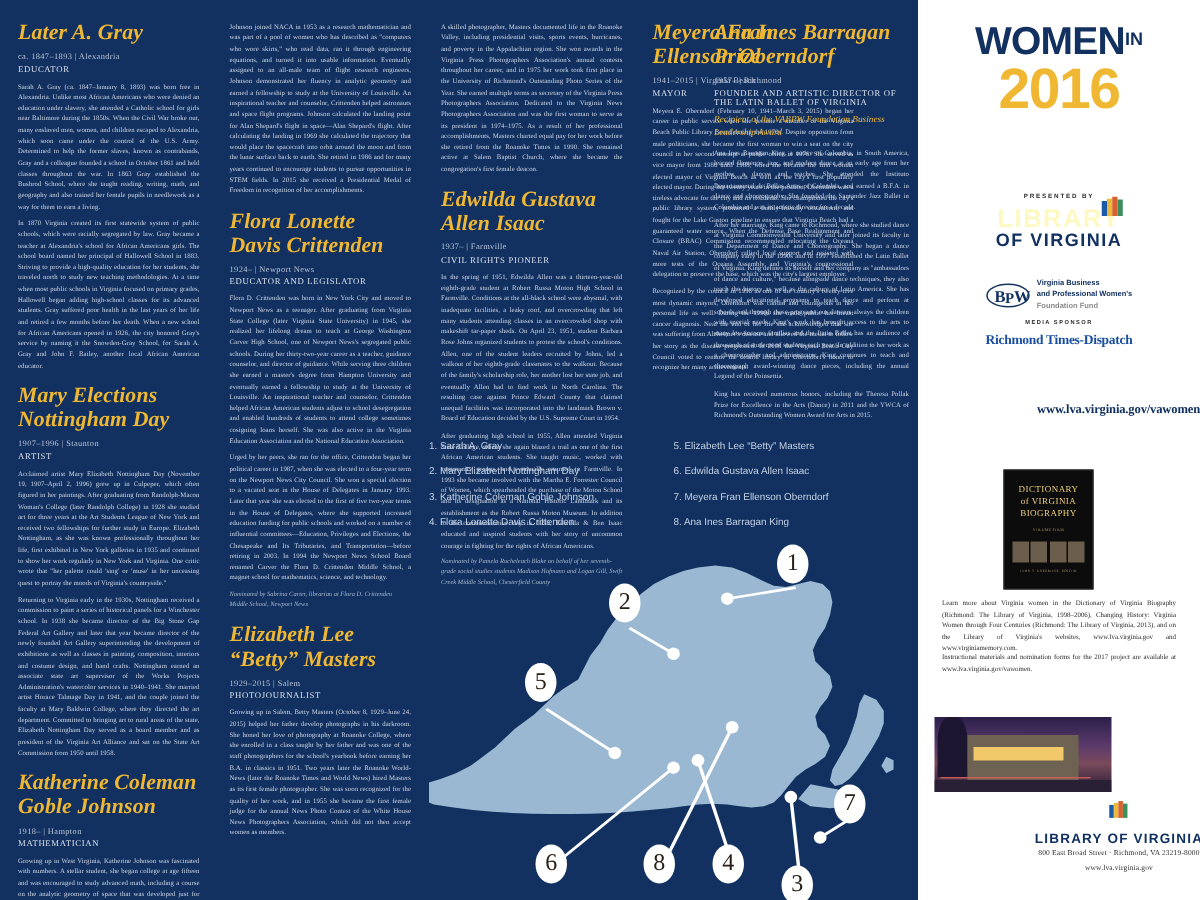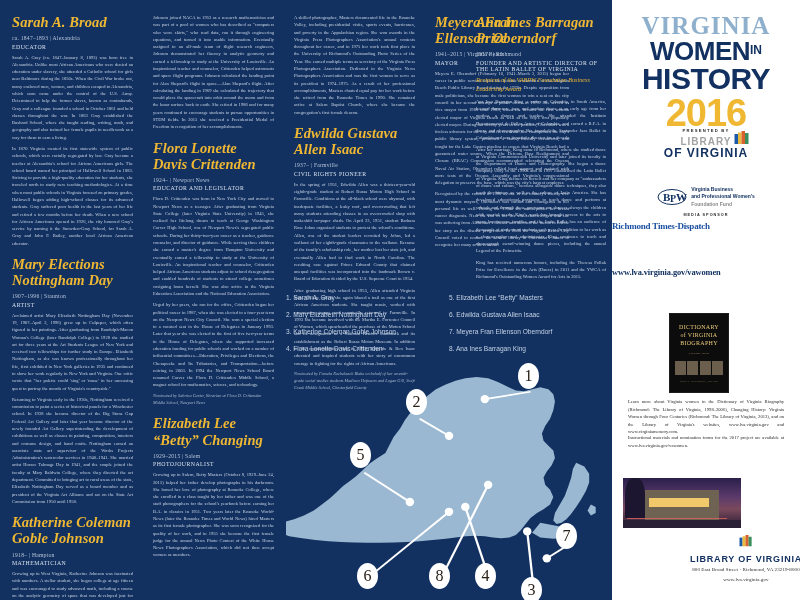--- a/index.html
+++ b/index.html
@@ -95,21 +95,21 @@
     position:absolute;left:612px;top:128px;width:188px;text-align:center;
     font-family:"Liberation Sans",sans-serif;font-size:4.2px;
     letter-spacing:1.2px;color:#2b2b2b;font-weight:700;
   }
   .lva-logo{
     position:absolute;left:612px;top:137px;width:188px;text-align:center;
   }
   .lva-line{display:inline-block;position:relative;}
   .lva-lib{
     font-family:"Liberation Sans",sans-serif;font-weight:700;
-    color:#a3a3a3;font-size:10px;letter-spacing:1px;line-height:1.0;
+    color:#fef9c3;font-size:17px;letter-spacing:1px;line-height:1.0;
   }
   .lva-of{
     font-family:"Liberation Sans",sans-serif;font-weight:700;
     color:#123160;font-size:12px;letter-spacing:1px;line-height:1.1;
   }
   .bookicon{
     position:absolute;right:-2px;top:-6px;width:16px;height:15px;
   }
 
   .vbpw{
@@ -121,27 +121,27 @@
     color:#123160;font-size:5px;line-height:1.45;text-align:left;
   }
   .vbpw-txt .sub{color:#8a8a8a;font-weight:700;}
 
   .media-sponsor{
     position:absolute;left:612px;top:213px;width:188px;text-align:center;
     font-family:"Liberation Sans",sans-serif;font-size:3.8px;
     letter-spacing:1px;color:#2b2b2b;font-weight:700;
   }
   .rtd{
-    position:absolute;left:612px;top:221px;width:188px;text-align:left;
+    position:absolute;left:612px;top:221px;width:188px;text-align:center;
     font-family:"Liberation Serif",serif;font-weight:700;
     color:#1a4fa0;font-size:9px;letter-spacing:-.2px;
   }
 
   .weburl{
-    position:absolute;left:612px;top:268px;width:188px;text-align:left;
+    position:absolute;left:612px;top:268px;width:188px;text-align:right;
     font-family:"Liberation Serif",serif;font-weight:700;
     color:#123160;font-size:8.4px;letter-spacing:-.1px;
   }
 
   .bookcover{
     position:absolute;left:698px;top:313px;width:58px;height:78px;
     background:#0c0c0c;border:1px solid #1d1d1d;
     transform:translateX(-29px);
   }
   .bc-title{
@@ -210,21 +210,21 @@
 </head>
 <body>
 
 <div id="poster">
 
   <div class="navy"></div>
   <div class="rail"></div>
 
   <div class="col c1">
     <div class="bio">
-      <div class="bio-name">Sarah A. Broad</div>
+      <div class="bio-name">Later A. Gray</div>
       <div class="bio-meta">ca. 1847–1893 | Alexandria</div>
       <div class="bio-role">EDUCATOR</div>
       <div class="bio-body">
         <p>Sarah A. Gray (ca. 1847–January 8, 1893) was born free in Alexandria. Unlike most African Americans who were denied an education under slavery, she attended a Catholic school for girls near Baltimore during the 1850s. When the Civil War broke out, many enslaved men, women, and children escaped to Alexandria, which soon came under the control of the U.S. Army. Determined to help the former slaves, known as contrabands, Gray and a colleague founded a school in October 1861 and held classes throughout the war. In 1863 Gray established the Bushrod School, where she taught reading, writing, math, and geography and also trained her female pupils in needlework as a way for them to earn a living.</p>
         <p>In 1870 Virginia created its first statewide system of public schools, which were racially segregated by law. Gray became a teacher at Alexandria's school for African Americans girls. The school board named her principal of Hallowell School in 1883. Striving to provide a high-quality education for her students, she traveled north to study new teaching methodologies. At a time when most public schools in Virginia focused on primary grades, Hallowell began adding high-school classes for its advanced students. Gray suffered poor health in the last years of her life and retired a few months before her death. When a new school for African Americans opened in 1926, the city honored Gray's service by naming it the Snowden-Gray School, for Sarah A. Gray and John F. Bailey, another local African American educator.</p>
       </div>
     </div>
     <div class="bio">
       <div class="bio-name">Mary Elections Nottingham Day</div>
       <div class="bio-meta">1907–1996 | Staunton</div>
@@ -254,21 +254,21 @@
       <div class="bio-name">Flora Lonette Davis Crittenden</div>
       <div class="bio-meta">1924– | Newport News</div>
       <div class="bio-role">EDUCATOR AND LEGISLATOR</div>
       <div class="bio-body">
         <p>Flora D. Crittenden was born in New York City and moved to Newport News as a teenager. After graduating from Virginia State College (later Virginia State University) in 1945, she realized her lifelong dream to teach at George Washington Carver High School, one of Newport News's segregated public schools. During her thirty-two-year career as a teacher, guidance counselor, and director of guidance. While serving three children she earned a master's degree from Hampton University and eventually earned a fellowship to study at the University of Louisville. An inspirational teacher and counselor, Crittenden helped African American students adjust to school desegregation and enabled hundreds of students to attend college sometimes cosigning loans herself. She was also active in the Virginia Education Association and the National Education Association.</p>
         <p>Urged by her peers, she ran for the office, Crittenden began her political career in 1987, when she was elected to a four-year term on the Newport News City Council. She won a special election to a vacated seat in the House of Delegates in January 1993. Later that year she was elected to the first of five two-year terms in the House of Delegates, where she supported increased education funding for public schools and worked on a number of influential committees—Education, Privileges and Elections, the Chesapeake and Its Tributaries, and Transportation—before retiring in 2003. In 1994 the Newport News School Board renamed Carver the Flora D. Crittenden Middle School, a magnet school for mathematics, science, and technology.</p>
       </div>
       <div class="bio-nom">Nominated by Sabrina Carter, librarian at Flora D. Crittenden Middle School, Newport News</div>
     </div>
     <div class="bio">
-      <div class="bio-name">Elizabeth Lee “Betty” Changing</div>
+      <div class="bio-name">Elizabeth Lee “Betty” Masters</div>
       <div class="bio-meta">1929–2015 | Salem</div>
       <div class="bio-role">PHOTOJOURNALIST</div>
       <div class="bio-body">
         <p>Growing up in Salem, Betty Masters (October 8, 1929–June 24, 2015) helped her father develop photographs in his darkroom. She honed her love of photography at Roanoke College, where she enrolled in a class taught by her father and was one of the staff photographers for the school's yearbook before earning her B.A. in classics in 1951. Two years later the Roanoke World-News (later the Roanoke Times and World News) hired Masters as its first female photographer. She was soon recognized for the quality of her work, and in 1955 she became the first female judge for the annual News Photo Contest of the White House News Photographers Association, which did not then accept women as members.</p>
       </div>
     </div>
   </div>
 
   <div class="col c3">
     <div class="bio">
@@ -380,25 +380,23 @@
     <div class="marker" style="left:120px;top:94px;">2</div>
     <div class="marker" style="left:64px;top:147px;">5</div>
     <div class="marker" style="left:71px;top:268px;">6</div>
     <div class="marker" style="left:143px;top:268px;">8</div>
     <div class="marker" style="left:189px;top:268px;">4</div>
     <div class="marker" style="left:235px;top:282px;">3</div>
     <div class="marker" style="left:270px;top:228px;">7</div>
   </div>
 
   <div class="title">
-    <div class="t-virginia">VIRGINIA</div>
     <div>
       <span class="t-women">WOMEN</span><span class="t-women t-in">IN</span>
     </div>
-    <div class="t-history">HISTORY</div>
     <div class="t-year">2016</div>
   </div>
 
   <div class="presented">PRESENTED BY</div>
 
   <div class="lva-logo">
     <div class="lva-line">
       <div class="lva-lib">LIBRARY</div>
       <div class="lva-of">OF VIRGINIA</div>
       <svg class="bookicon" viewBox="0 0 32 30">

